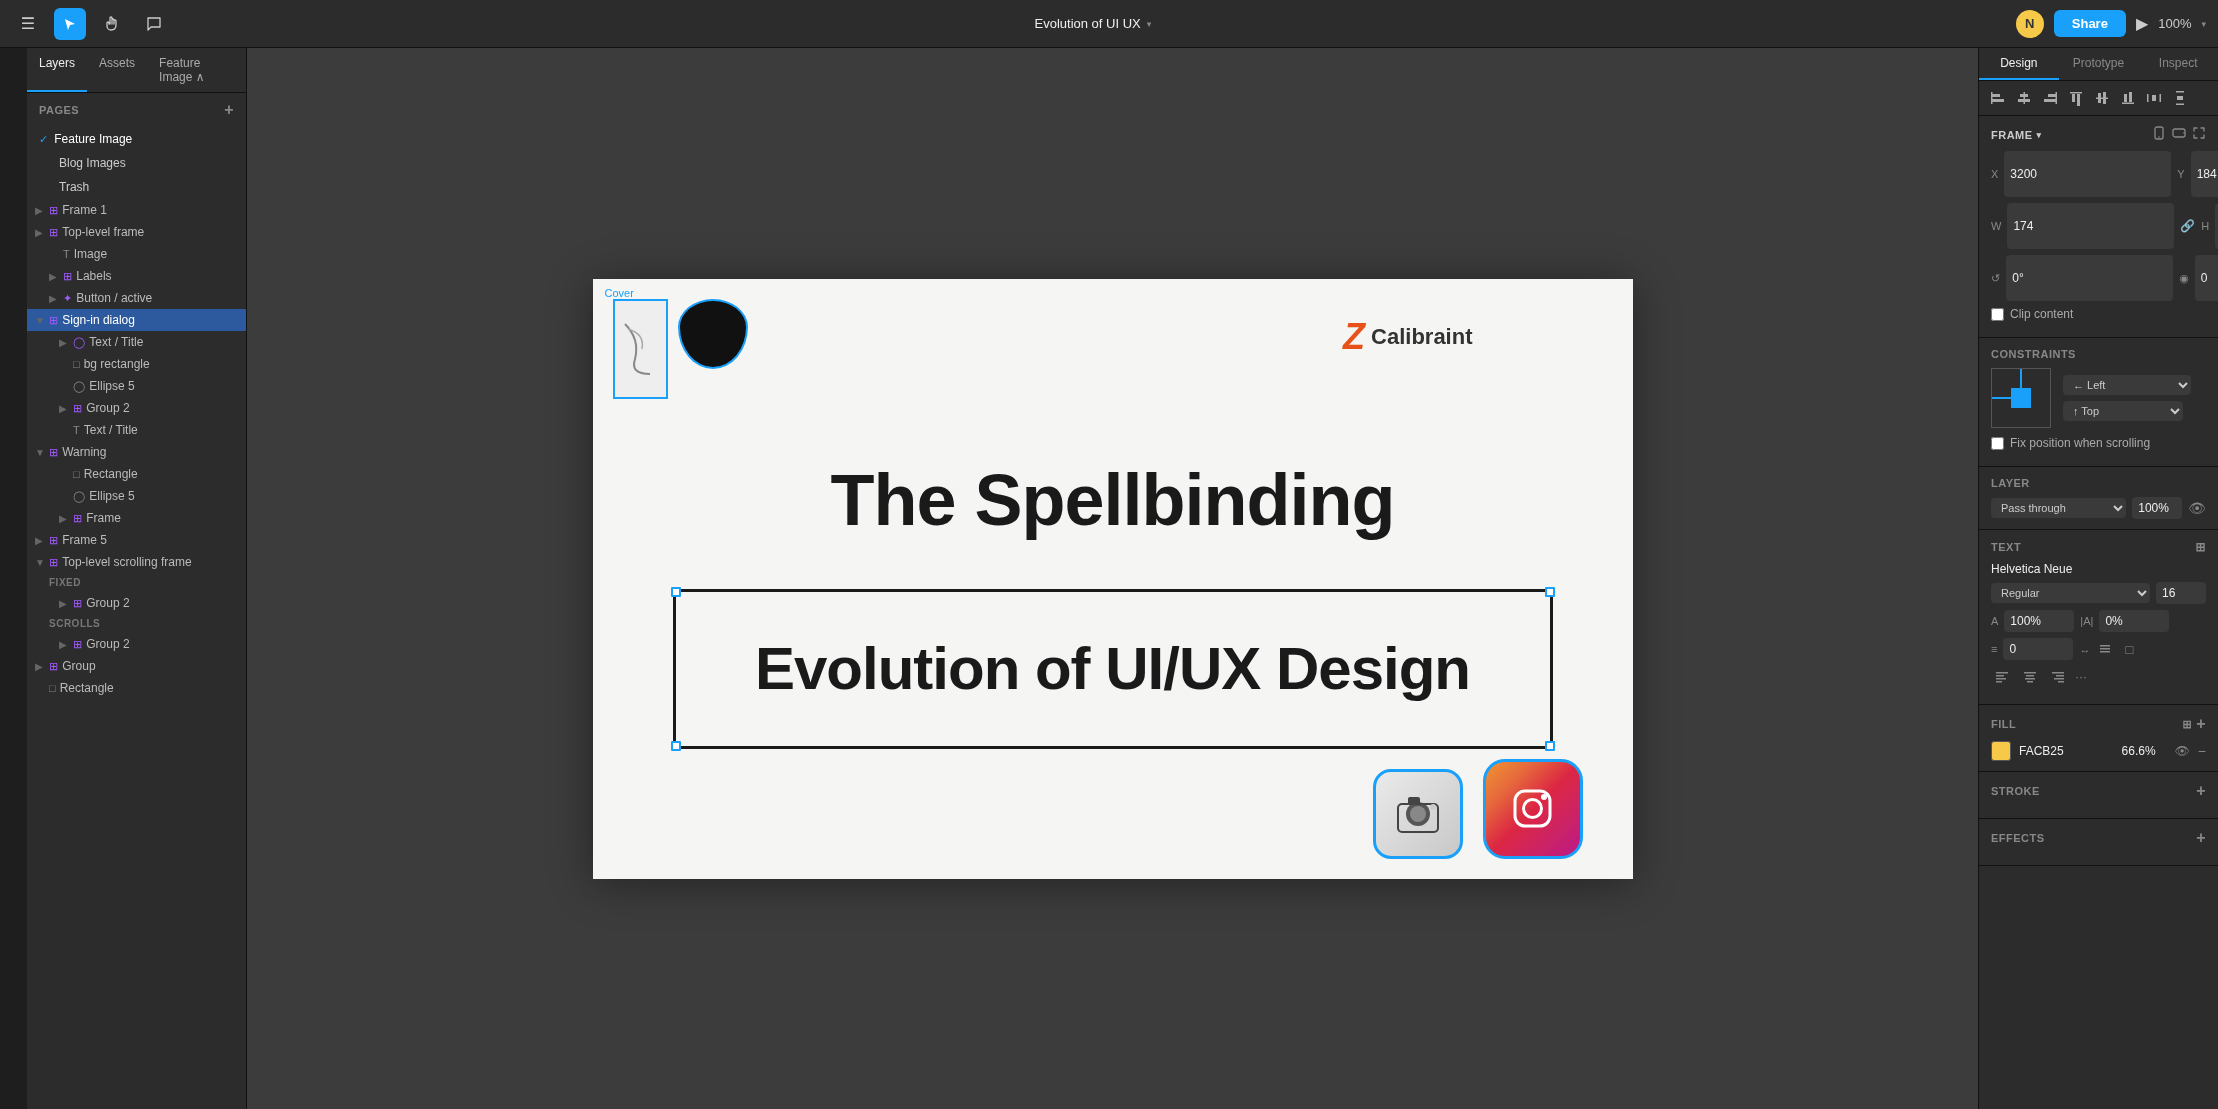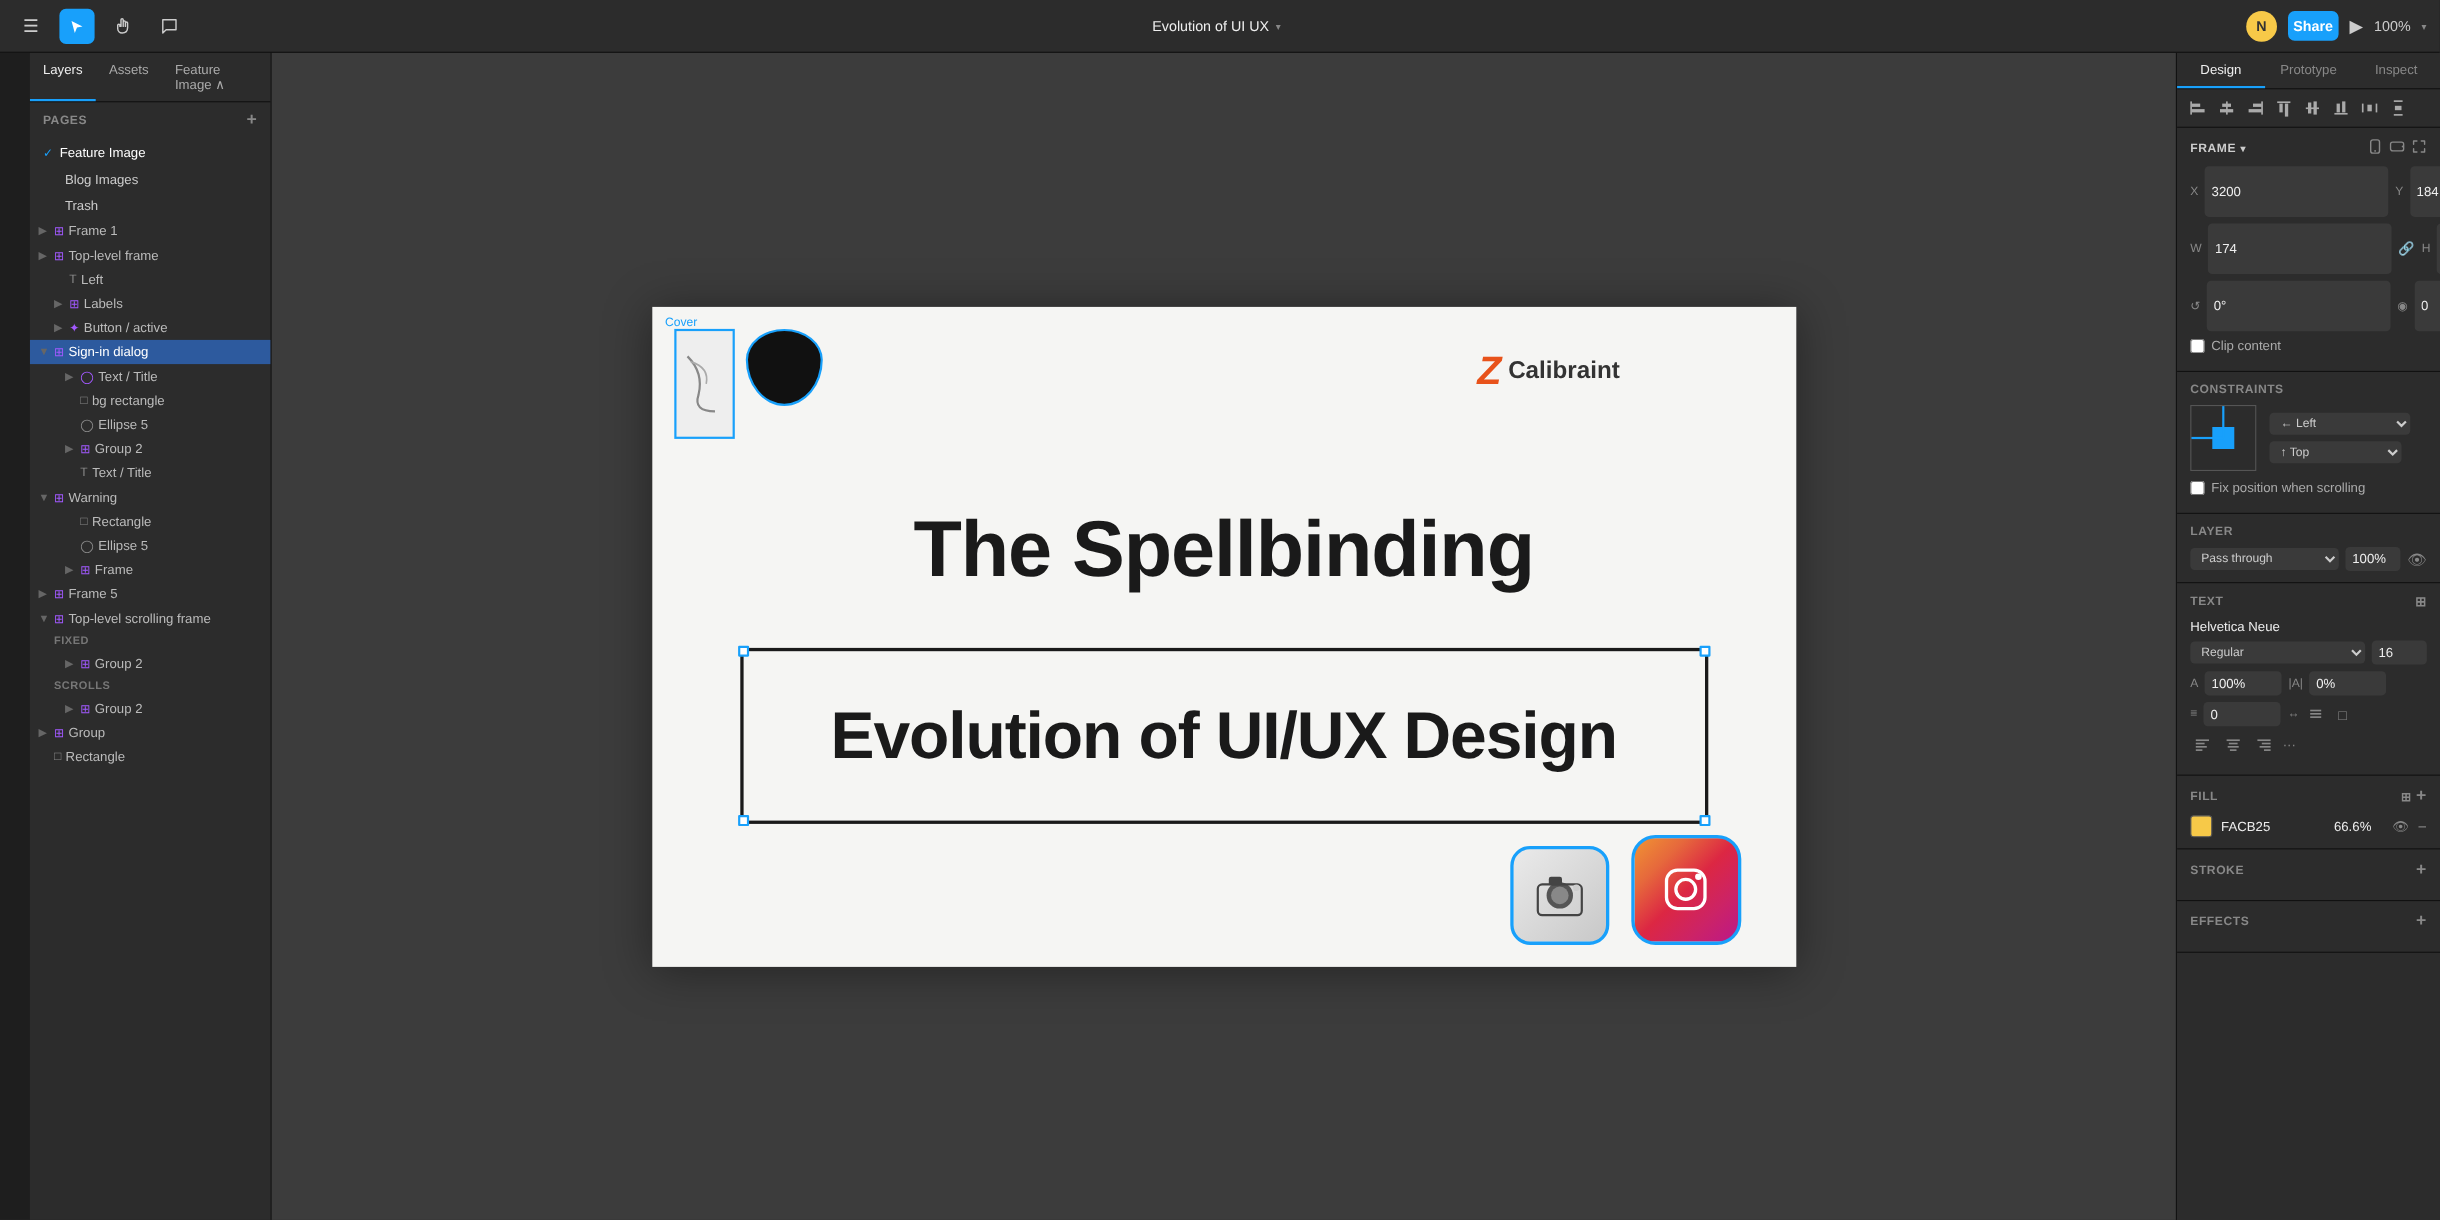--- a/index.html
+++ b/index.html
@@ -20,21 +20,21 @@
     .topbar-center { flex: 1; display: flex; align-items: center; justify-content: center; gap: 6px; }
     .doc-title { color: #eee; font-size: 13px; font-weight: 500; cursor: pointer; }
     .topbar-right { display: flex; align-items: center; gap: 10px; }
     .user-avatar {
       width: 28px; height: 28px; border-radius: 50%; background: #f7c948;
       display: flex; align-items: center; justify-content: center;
       font-weight: bold; font-size: 13px; color: #333;
     }
     .share-btn {
       background: #18a0fb; color: #fff; border: none; border-radius: 6px;
-      padding: 6px 5px; font-size: 13px; font-weight: 600; cursor: pointer;
+      padding: 6px 18px; font-size: 13px; font-weight: 600; cursor: pointer;
     }
     .play-btn { color: #ccc; font-size: 16px; cursor: pointer; }
     .zoom-label { color: #ccc; font-size: 13px; }
 
     
     .main { display: flex; flex: 1; overflow: hidden; margin-left: 27px; }
 
     
     .left-panel {
       width: 220px; background: #2c2c2c; border-right: 1px solid #111;
@@ -269,21 +269,21 @@
       <div class="layer-item">
         <span class="expand">▶</span>
         <span class="icon" style="color:#a259ff">⊞</span>
         <span class="layer-name">Top-level frame</span>
       </div>
 
       <div class="layer-item">
         <span style="width:10px"></span>
         <span class="expand"></span>
         <span class="icon">T</span>
-        <span class="layer-name">Left</span>
+        <span class="layer-name">Image</span>
       </div>
 
       <div class="layer-item">
         <span style="width:10px"></span>
         <span class="expand">▶</span>
         <span class="icon" style="color:#a259ff">⊞</span>
         <span class="layer-name">Labels</span>
       </div>
 
       <div class="layer-item">

